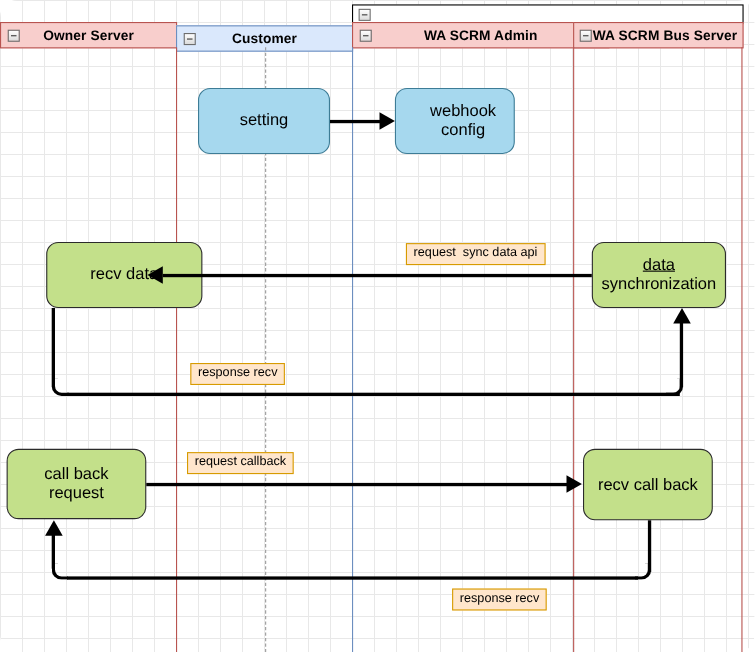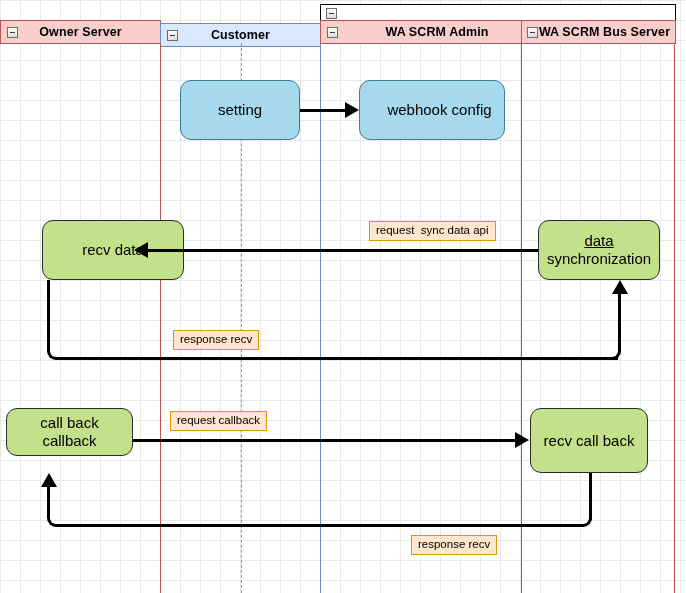--- a/index.html
+++ b/index.html
@@ -13,20 +13,21 @@
     position:relative;
     width:686px;height:593px;
     background-color:#ffffff;
     background-image:
       linear-gradient(to right, #e8e8e8 1px, transparent 1px),
       linear-gradient(to bottom, #e8e8e8 1px, transparent 1px),
       linear-gradient(to right, #cfcfcf 1px, transparent 1px),
       linear-gradient(to bottom, #cfcfcf 1px, transparent 1px);
     background-size:20px 20px, 20px 20px, 100px 100px, 100px 100px;
     background-position:0 0, 0 0, 0 0, 0 0;
+    border-radius:16px;
   }
 
   
   .pool-outer{
     position:absolute;
     left:320px;top:4px;width:356px;height:18px;
     background:#ffffff;
     border:1.5px solid #000000;
     box-sizing:border-box;
   }
@@ -139,21 +140,21 @@
   <div class="life red" style="left:160px;"></div>
   <div class="life dash" style="left:241px;"></div>
   <div class="life blue" style="left:320px;"></div>
   <div class="life red" style="left:521px;"></div>
   <div class="life red" style="left:674px;"></div>
 
   <div class="node blue" style="left:180px;top:80px;width:120px;height:60px;">
     <span>setting</span>
   </div>
 
-  <div class="node blue" style="left:359px;top:80px;width:146px;height:60px;padding-left:21px;">
+  <div class="node blue" style="left:359px;top:80px;width:109px;height:60px;padding-left:21px;">
     <span>webhook config</span>
   </div>
 
   <div class="edge h" style="left:300px;top:108.5px;width:47px;"></div>
   <div class="arrow right" style="left:345px;top:102px;"></div>
 
   <div class="node green" style="left:6px;top:220px;width:142px;height:60px;margin-left:36px;">
     <span>recv data</span>
   </div>
 
@@ -169,24 +170,24 @@
   <div class="elabel" style="left:369px;top:221px;">request  sync data api</div>
 
   <div class="edge v" style="left:47px;top:280px;height:72px;"></div>
   <div class="corner bl" style="left:47px;top:344px;width:16px;height:16px;"></div>
   <div class="edge h" style="left:61px;top:357px;width:557px;"></div>
   <div class="corner br" style="left:605px;top:344px;width:16px;height:16px;"></div>
   <div class="edge v" style="left:618px;top:292px;height:60px;"></div>
   <div class="arrow up" style="left:611.5px;top:280px;"></div>
   <div class="elabel" style="left:173px;top:330px;">response recv</div>
 
-  <div class="node green" style="left:6px;top:408px;width:127px;height:48px;">
+  <div class="node green" style="left:6px;top:408px;width:127px;height:64px;">
     <span style="display:block;">
       <span style="display:block;">call back</span>
-      <span style="display:block;">callback</span>
+      <span style="display:block;">request</span>
     </span>
   </div>
 
   <div class="node green" style="left:530px;top:408px;width:118px;height:65px;">
     <span>recv call back</span>
   </div>
 
   <div class="edge h" style="left:133px;top:438.5px;width:384px;"></div>
   <div class="arrow right" style="left:515px;top:432px;"></div>
   <div class="elabel" style="left:170px;top:411px;">request callback</div>

